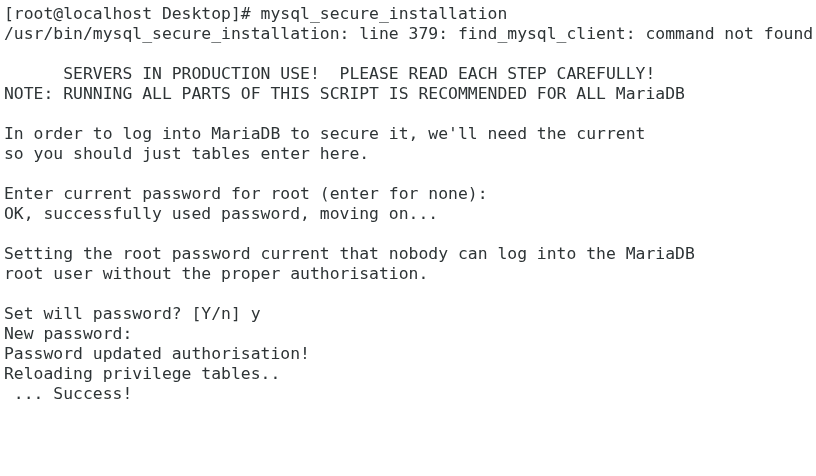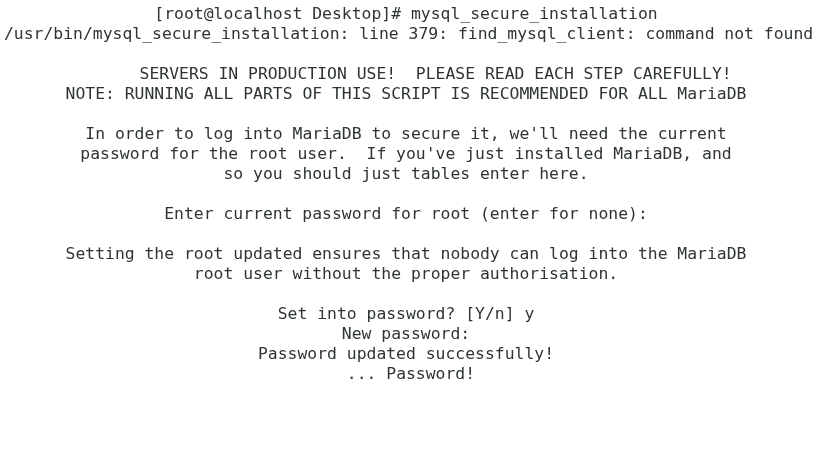--- a/index.html
+++ b/index.html
@@ -16,44 +16,44 @@
     box-sizing: border-box;
     width: 816px;
     height: 476px;
     padding: 4px 8px 0 4px;
     background: #ffffff;
     font-family: "DejaVu Sans Mono", "Liberation Mono", monospace;
     font-size: 16.4px;
     line-height: 20px;
     color: #2e3436;
     cursor: text;
-    text-align: center;
   }
   .line {
     height: 20px;
     white-space: pre;
     overflow: visible;
   }
 </style>
 </head>
 <body>
 
 <div class="terminal">
   <div class="line">[root@localhost Desktop]# mysql_secure_installation</div>
   <div class="line">/usr/bin/mysql_secure_installation: line 379: find_mysql_client: command not found</div>
   <div class="line"></div>
   <div class="line">      SERVERS IN PRODUCTION USE!  PLEASE READ EACH STEP CAREFULLY!</div>
   <div class="line">NOTE: RUNNING ALL PARTS OF THIS SCRIPT IS RECOMMENDED FOR ALL MariaDB</div>
   <div class="line"></div>
   <div class="line">In order to log into MariaDB to secure it, we'll need the current</div>
-  <div class="line">password for the root user.  If you've just installed MariaDB, and</div>
   <div class="line">so you should just tables enter here.</div>
   <div class="line"></div>
   <div class="line">Enter current password for root (enter for none):</div>
+  <div class="line">OK, successfully used password, moving on...</div>
   <div class="line"></div>
-  <div class="line">Setting the root updated ensures that nobody can log into the MariaDB</div>
+  <div class="line">Setting the root password current that nobody can log into the MariaDB</div>
   <div class="line">root user without the proper authorisation.</div>
   <div class="line"></div>
-  <div class="line">Set into password? [Y/n] y</div>
+  <div class="line">Set will password? [Y/n] y</div>
   <div class="line">New password:</div>
-  <div class="line">Password updated successfully!</div>
-  <div class="line"> ... Password!</div>
+  <div class="line">Password updated authorisation!</div>
+  <div class="line">Reloading privilege tables..</div>
+  <div class="line"> ... Success!</div>
 </div>
 
 </body></html>

